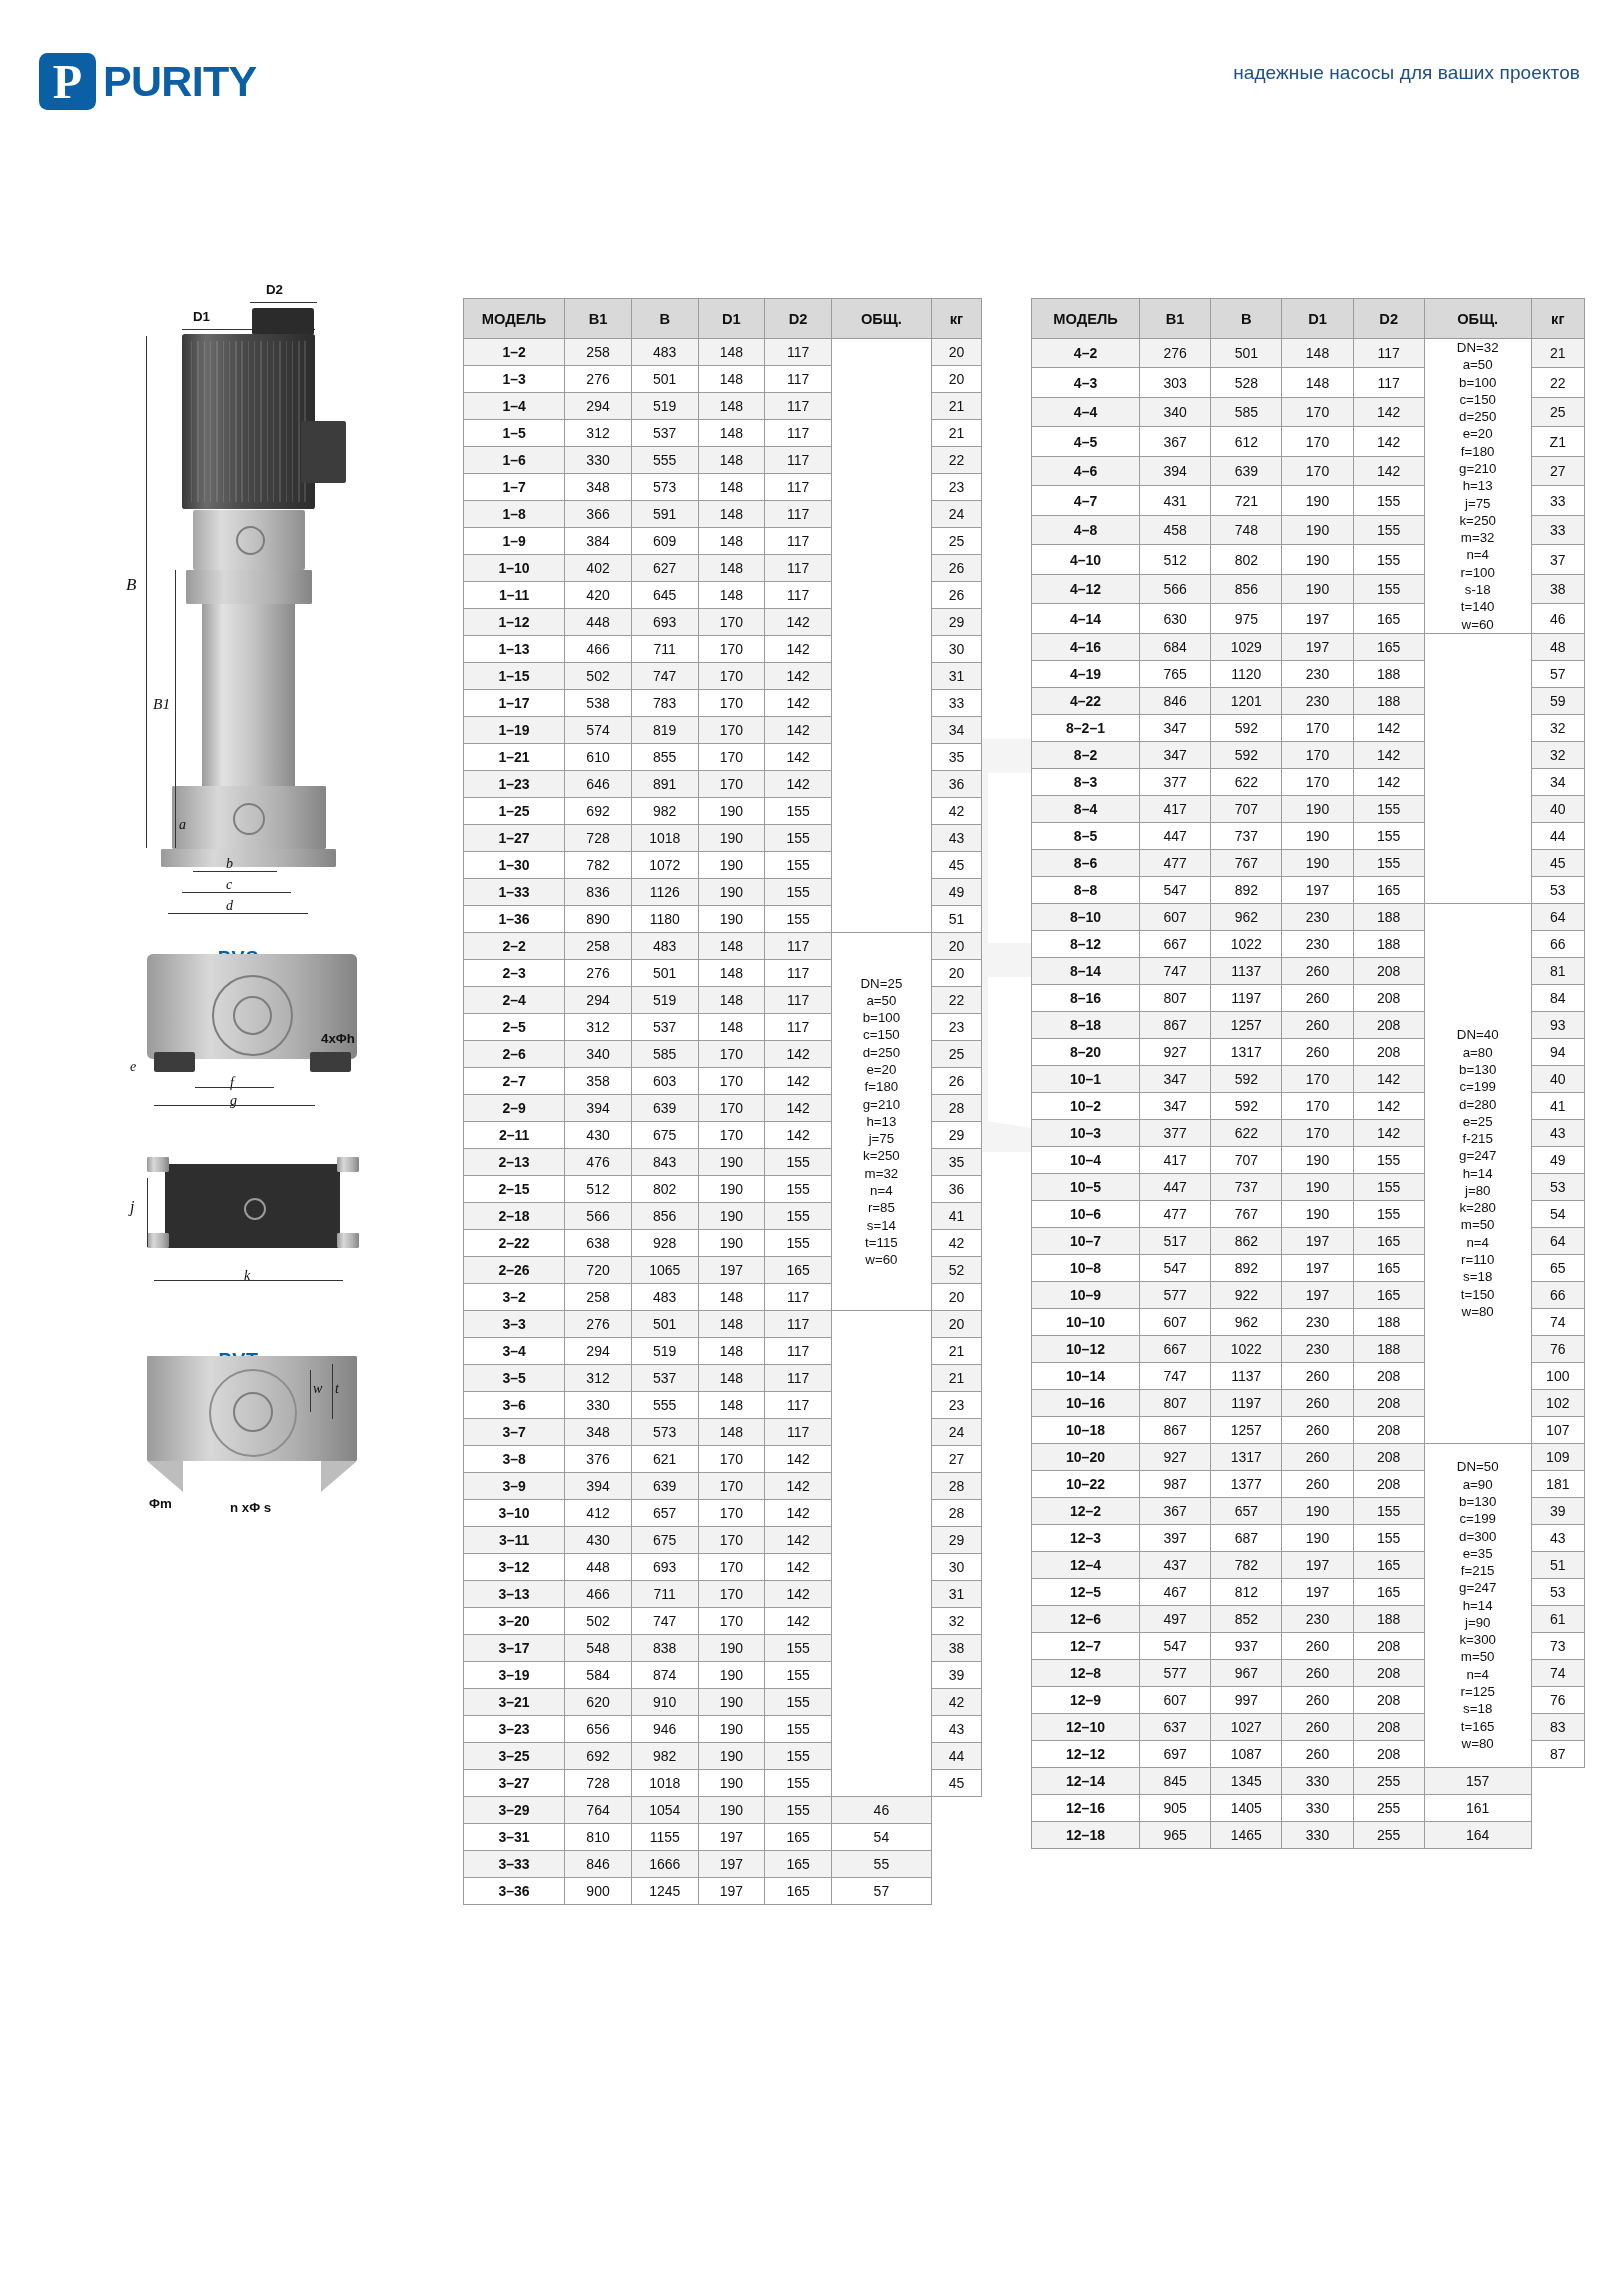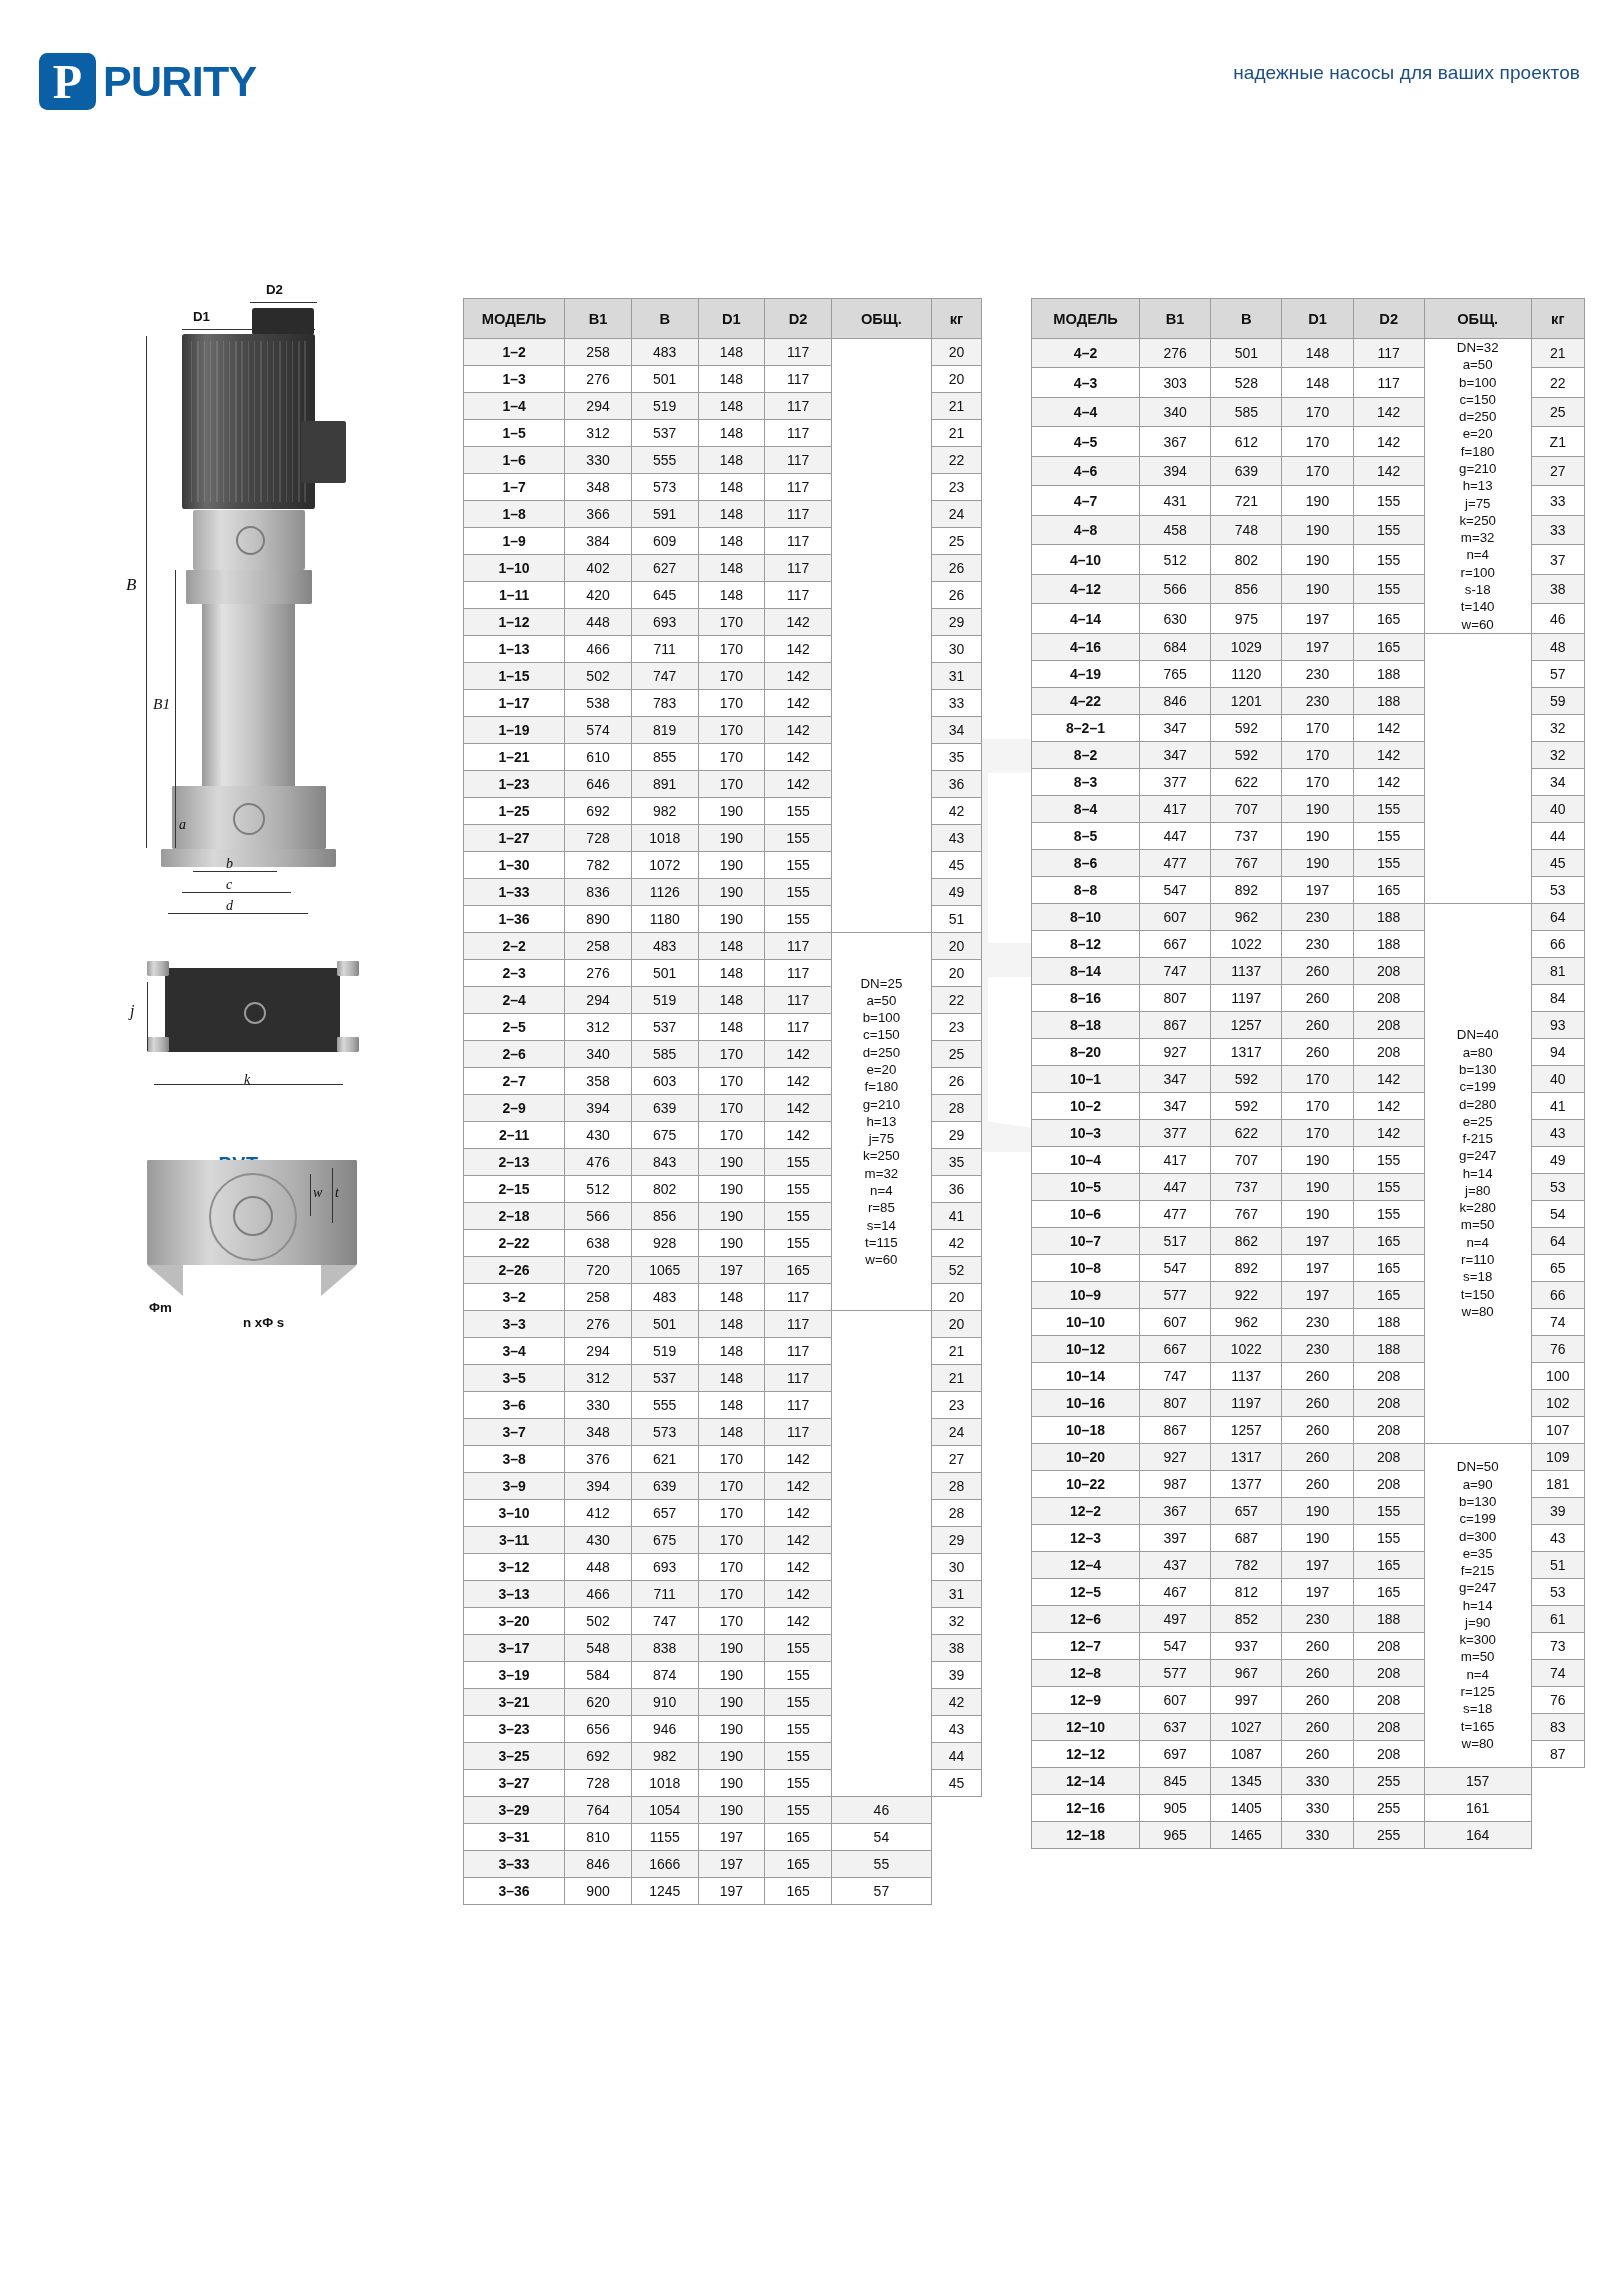--- a/index.html
+++ b/index.html
@@ -250,20 +250,34 @@
 
       <span class="dim-label" style="left:137px; top:522px;">a</span>
       <span class="dim-label" style="left:184px; top:561px;">b</span>
       <span class="dim-label" style="left:184px; top:582px;">c</span>
       <span class="dim-label" style="left:184px; top:603px;">d</span>
       <div class="dimline" style="left:151px; top:576px; width:84px; height:1.4px;"></div>
       <div class="dimline" style="left:140px; top:597px; width:109px; height:1.4px;"></div>
       <div class="dimline" style="left:126px; top:618px; width:140px; height:1.4px;"></div>
     </div>
 
+    <div class="dwg" style="height:175px;">
+      <div class="base-plate" style="left:105px; top:7px; width:210px; height:105px; border-radius:5.6px;"></div>
+      <div class="ring" style="left:170px; top:28px; width:77px; height:77px;"></div>
+      <div class="ring" style="left:191px; top:49px; width:35px; height:35px;"></div>
+      <div class="jbox" style="left:112px; top:105px; width:41px; height:19.6px;"></div>
+      <div class="jbox" style="left:268px; top:105px; width:41px; height:19.6px;"></div>
+      <span class="dim-label up" style="left:279px; top:84px;">4xΦh</span>
+      <span class="dim-label" style="left:88px; top:112px;">e</span>
+      <span class="dim-label" style="left:188px; top:128px;">f</span>
+      <span class="dim-label" style="left:188px; top:146px;">g</span>
+      <div class="dimline" style="left:153px; top:140px; width:79px; height:1.4px;"></div>
+      <div class="dimline" style="left:112px; top:158px; width:161px; height:1.4px;"></div>
+      <div class="caption" style="margin-top:17px;">PVS</div>
+    </div>
 
     <div class="dwg" style="height:161px; margin-top:28px;">
       <div class="motor-top" style="left:123px; top:14px; width:175px; height:84px; background:#2e2e2e;"></div>
       <div class="base-plate" style="left:105px; top:7px; width:22.4px; height:15.4px;"></div>
       <div class="base-plate" style="left:295px; top:7px; width:22.4px; height:15.4px;"></div>
       <div class="base-plate" style="left:105px; top:83px; width:22.4px; height:15.4px;"></div>
       <div class="base-plate" style="left:295px; top:83px; width:22.4px; height:15.4px;"></div>
       <div class="ring" style="left:202px; top:48px; width:18px; height:18px; border-color:#9a9a9a;"></div>
       <span class="dim-label" style="left:88px; top:48px; font-size:16px;">j</span>
       <div class="dimline" style="left:105px; top:28px; width:1.4px; height:69px;"></div>
@@ -277,21 +291,21 @@
       <div class="ring" style="left:191px; top:43px; width:36px; height:36px;"></div>
       <div style="position:absolute; left:105px; top:112px; width:0; height:0;
                   border-left:36px solid transparent; border-right:0 solid transparent; border-top:31px solid #bdbdbd;"></div>
       <div style="position:absolute; left:279px; top:112px; width:0; height:0;
                   border-right:36px solid transparent; border-left:0 solid transparent; border-top:31px solid #bdbdbd;"></div>
       <span class="dim-label" style="left:271px; top:32px;">w</span>
       <span class="dim-label" style="left:293px; top:32px;">t</span>
       <div class="dimline" style="left:268px; top:21px; width:1.4px; height:42px;"></div>
       <div class="dimline" style="left:290px; top:15.4px; width:1.4px; height:55px;"></div>
       <span class="dim-label up" style="left:107px; top:147px;">Φm</span>
-      <span class="dim-label up" style="left:188px; top:162px;margin-left:13px;">n xΦ s</span>
+      <span class="dim-label up" style="left:188px; top:151px;">n xΦ s</span>
       <div class="caption" style="margin-top:38px;">PVT</div>
     </div>
 
   </div>
 
   <table class="spec" id="tableLeft">
     <thead>
       <tr>
         <th class="model">МОДЕЛЬ</th>
         <th>B1</th>

